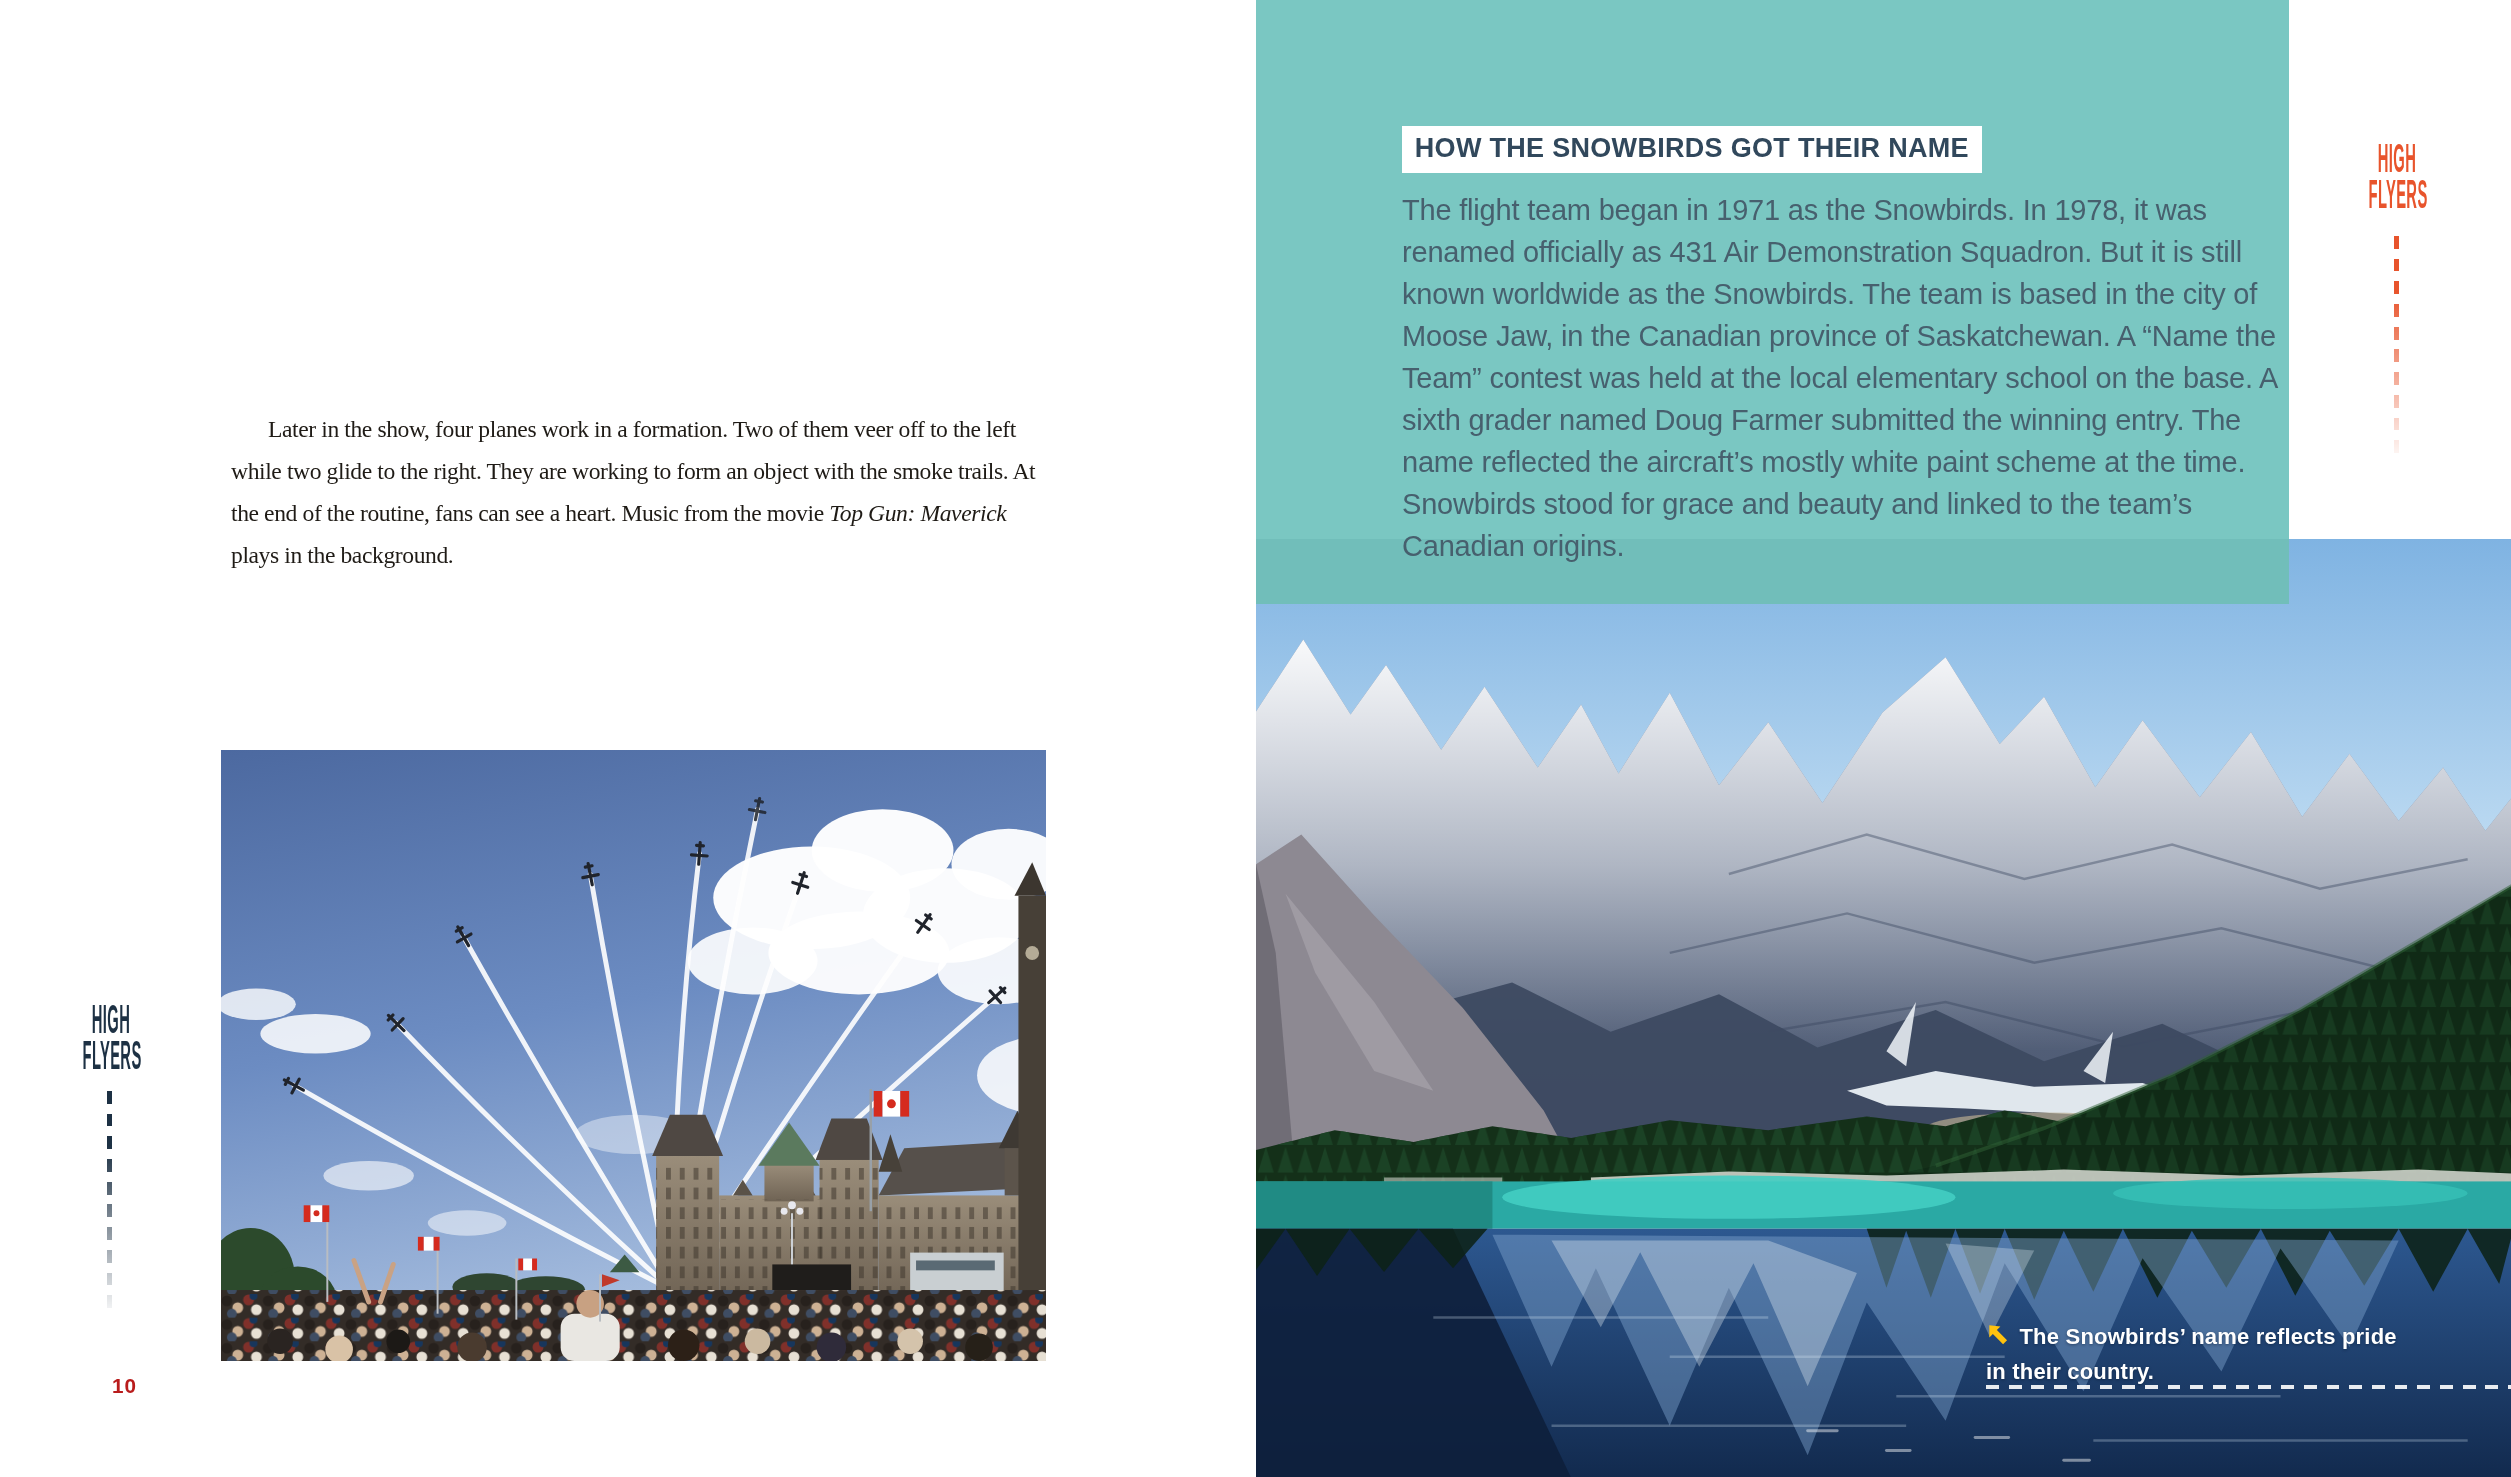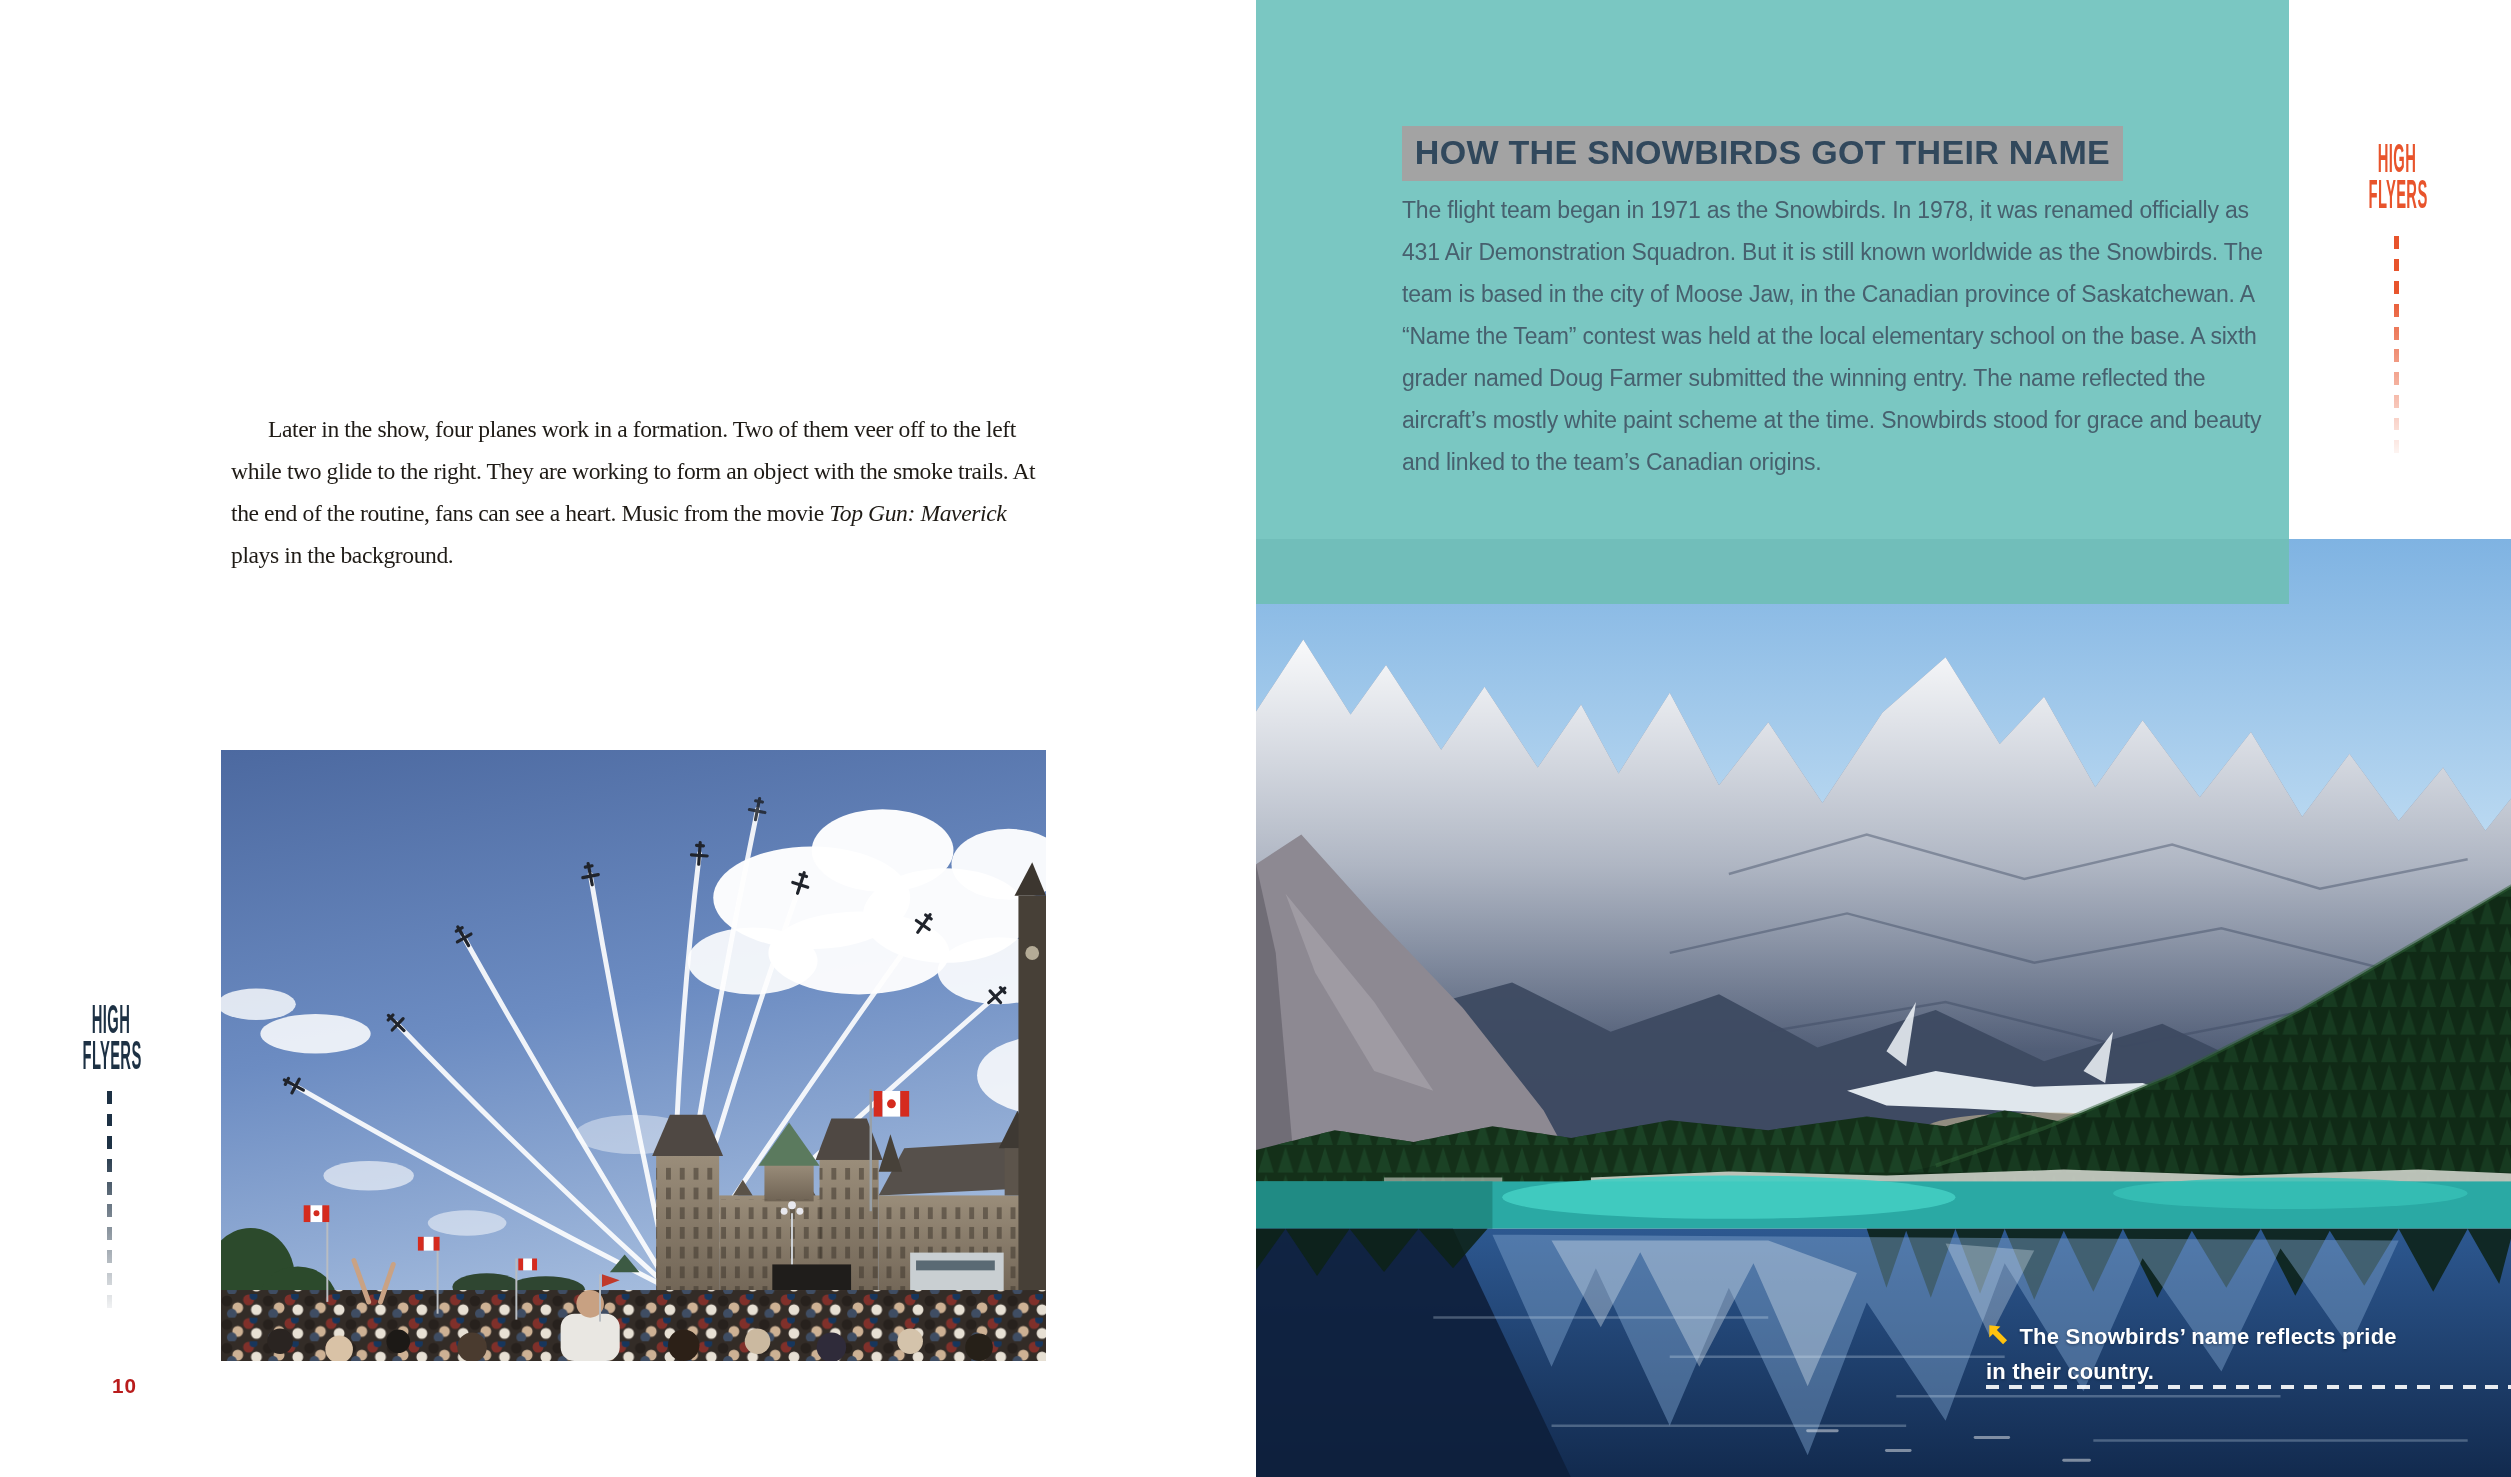--- a/index.html
+++ b/index.html
@@ -34,24 +34,24 @@
   .page-num{left:112px;top:1374px;font-size:20.7px;font-weight:bold;color:#b91c1c;letter-spacing:1px;}
 
   
   .photo-right{left:1256px;top:539px;width:1256px;height:939px;margin:0;}
   .photo-right svg{display:block;width:100%;height:100%;}
 
   .teal-box{left:1256px;top:0;width:1033px;height:604px;background:#7ac7c2;}
   .teal-box .overlap{position:absolute;left:0;bottom:0;width:100%;height:65px;
     background:rgba(15,85,105,.08);}
   .side-title{position:absolute;left:146px;top:126px;display:inline-block;
-    background:#a3a3a3;color:#31485c;font-size:34px;font-weight:bold;
+    background:#ffffff;color:#31485c;font-size:27px;font-weight:bold;
     letter-spacing:0.3px;padding:6.9px 12.8px 8.9px;white-space:nowrap;margin:0;}
   .side-body{position:absolute;left:146px;top:189px;width:883px;margin:0;
-    font-size:23px;line-height:42px;letter-spacing:-0.2px;font-weight:500;color:#47606e;}
+    font-size:29px;line-height:42px;letter-spacing:-0.2px;font-weight:500;color:#47606e;}
 
   .caption{left:1986px;top:1322px;width:426px;color:#ffffff;
     font-size:22px;line-height:30.5px;font-weight:600;letter-spacing:0.2px;
     text-shadow:0 1px 3px rgba(0,20,40,.45);}
   .caption .arrow{display:inline-block;vertical-align:-4.9px;margin-right:6.9px;}
   .caption-rule{left:1986px;top:1385px;width:526px;height:3.9px;
     background-image:repeating-linear-gradient(90deg, rgba(255,255,255,.9) 0 12.8px, transparent 12.8px 22.7px);}
 </style>
 </head>
 <body>

